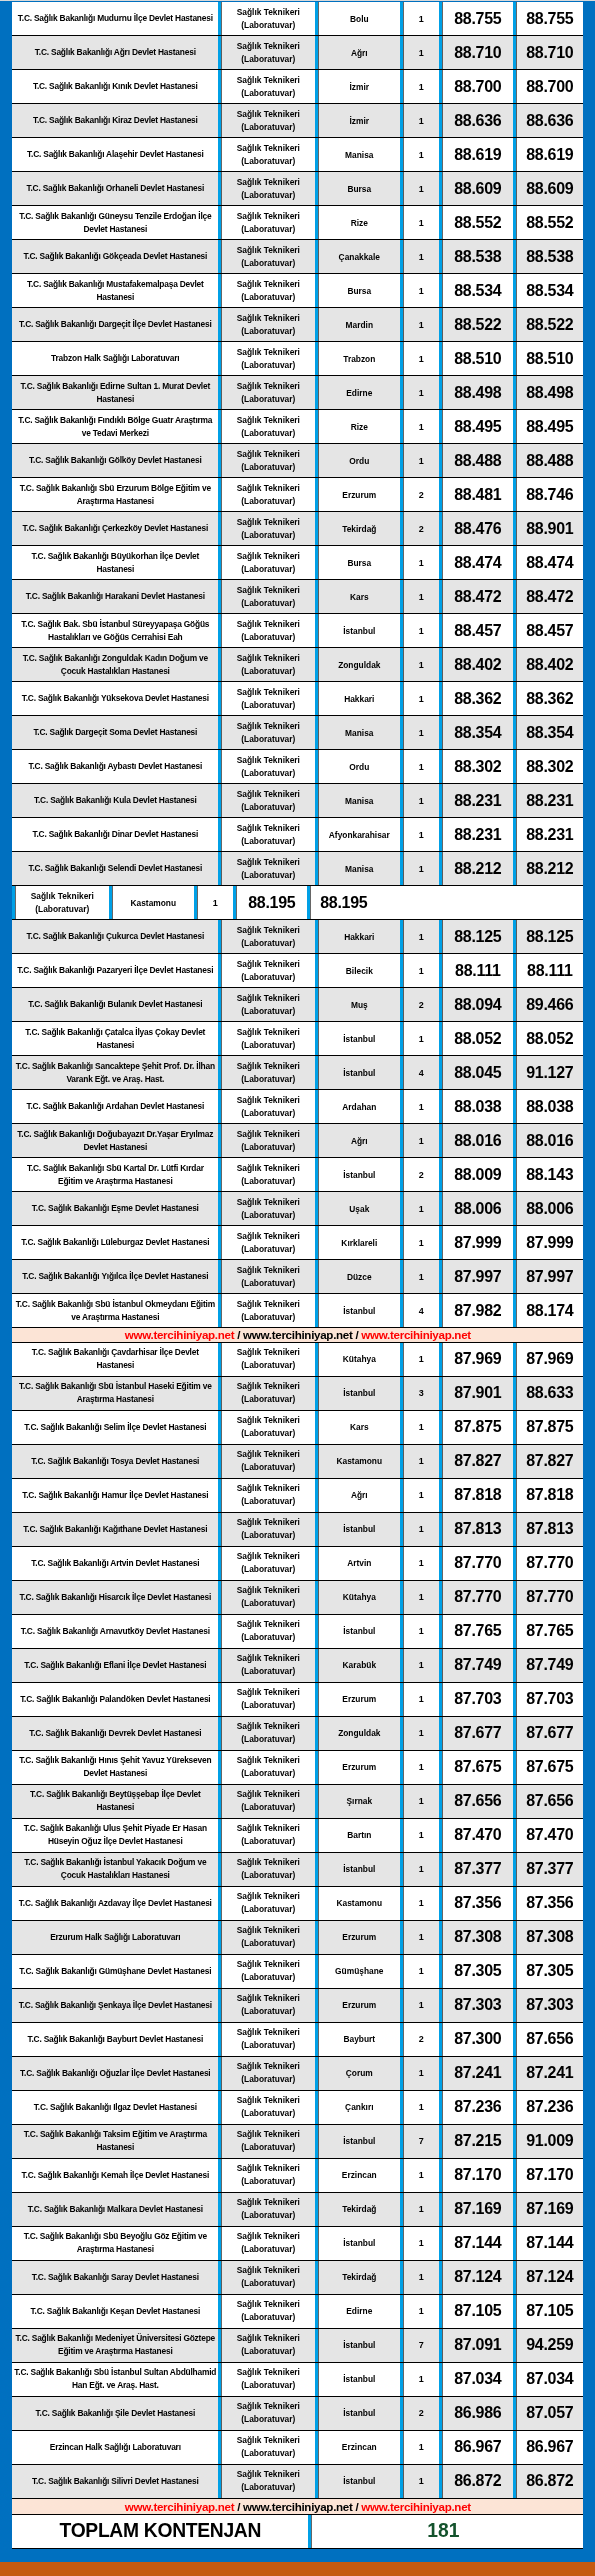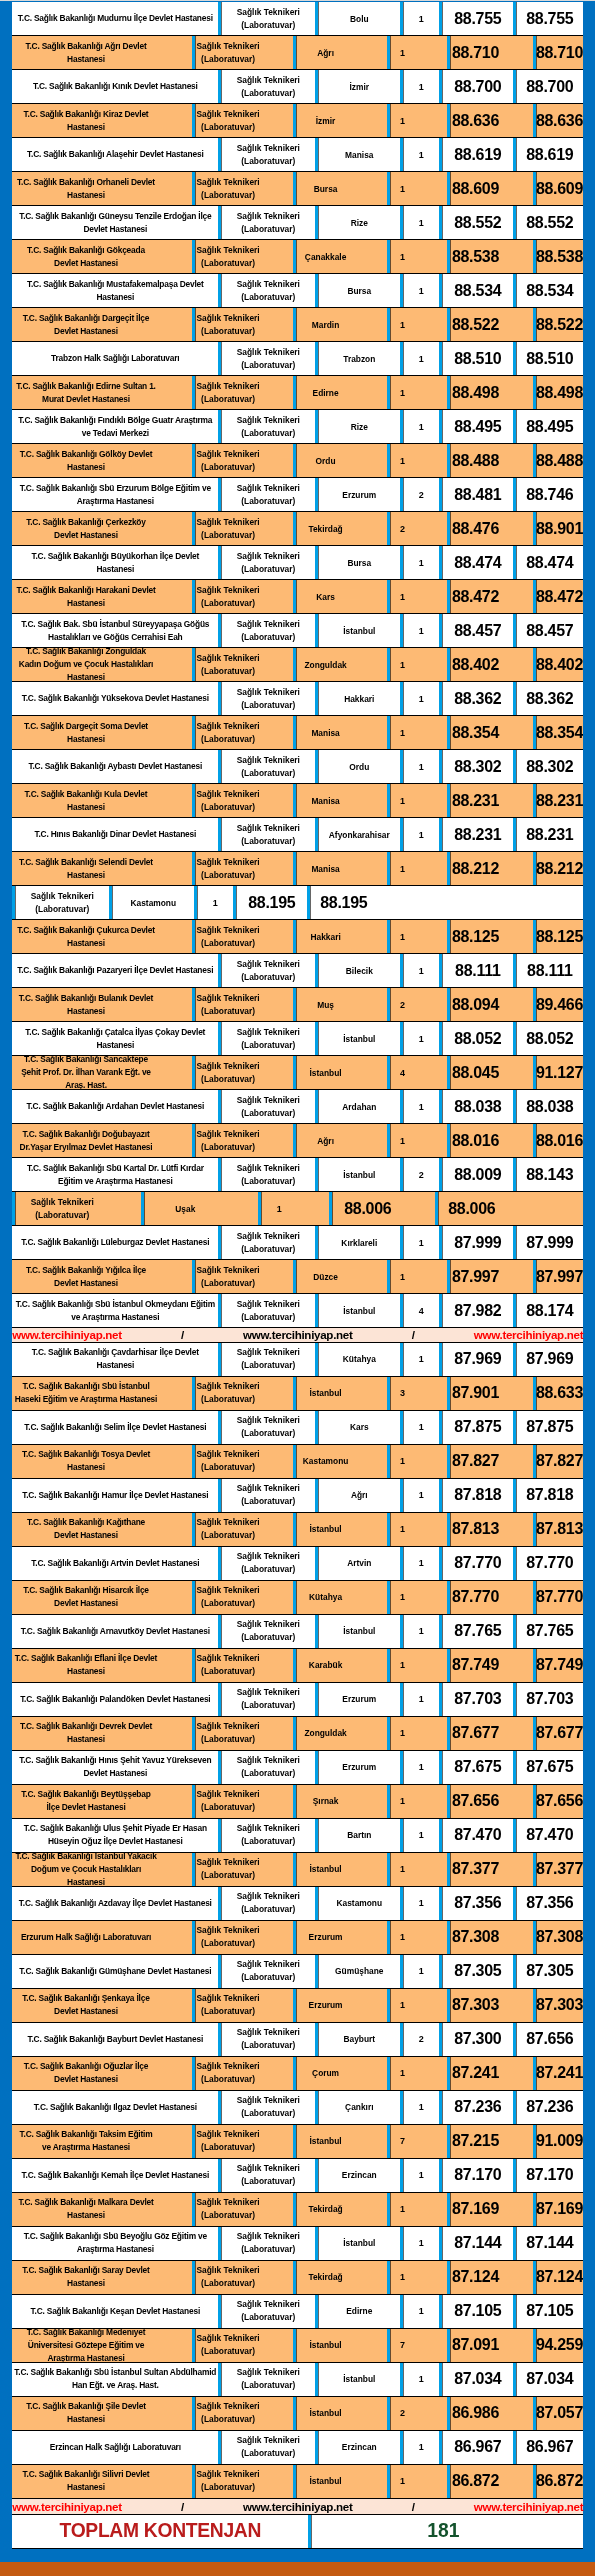--- a/index.html
+++ b/index.html
@@ -12,45 +12,45 @@
   .topstrip { position: absolute; left: 0; top: 0; width: 596px; height: 1.3px; background: #d9d9d9; }
   .bottomband { position: absolute; left: 0; top: 2562px; width: 596px; height: 14px; background: #c55a11; }
   .table {
     position: absolute; left: 12.3px; top: 2px; width: 571px;
     background: #ffffff;
   }
   .row {
     display: flex; height: 33px; border-bottom: 1.3px solid #000;
     box-sizing: content-box;
   }
-  .row.alt { background: #fdba74; gap: 32px; }
+  .row.alt { background: #e5e5e5; }
   .cell {
     display: flex; align-items: center; justify-content: center;
     text-align: center; color: #000; font-weight: bold;
     box-sizing: border-box; overflow: hidden;
   }
   .c-name { width: 206px; font-size: 8.4px; line-height: 13px; padding: 0 1.9px; letter-spacing: -0.2px; }
   .c-prog { width: 97px; font-size: 8.4px; line-height: 13px; border-left: 3.9px solid #00a0e6; box-shadow: inset 0.6px 0 0 #000; }
   .c-city { width: 85px; font-size: 8.4px; border-left: 3.9px solid #00a0e6; box-shadow: inset 0.6px 0 0 #000; }
   .c-quota { width: 39px; font-size: 9px; border-left: 3.9px solid #00a0e6; box-shadow: inset 0.6px 0 0 #000; }
   .c-min { width: 74px; font-size: 16px; border-left: 3.9px solid #00a0e6; box-shadow: inset 0.6px 0 0 #000; letter-spacing: -0.3px; }
   .c-max { width: 70px; font-size: 16px; border-left: 3.9px solid #00a0e6; box-shadow: inset 0.6px 0 0 #000; letter-spacing: -0.3px; }
   .wm {
     height: 13.5px; background: #fce4d6; border-bottom: 1.3px solid #000;
-    display: flex; align-items: center; justify-content: space-between;
+    display: flex; align-items: center; justify-content: center;
     font-size: 11.6px; font-weight: bold; letter-spacing: -0.3px;
   }
   .wm .red { color: #ff0000; }
   .wm .blk { color: #000; }
   .wm2 { height: 15px; }
   .total {
     display: flex; height: 33px; border-bottom: 1.3px solid #000; background: #fff;
   }
   .total .t-label {
-    width: 296px; font-size: 19.3px; font-weight: bold; color: #b91c1c;
+    width: 296px; font-size: 19.3px; font-weight: bold; color: #000000;
     display: flex; align-items: center; justify-content: center;
     letter-spacing: -0.3px;
   }
   .total .t-val {
     width: 267px; font-size: 19.3px; font-weight: bold; color: #14532d;
     display: flex; align-items: center; justify-content: center;
     border-left: 3.9px solid #00a0e6; box-shadow: inset 0.6px 0 0 #000; box-sizing: border-box;
   }
 </style>
 </head>
@@ -246,21 +246,21 @@
   </div>
       <div class="row alt">
     <div class="cell c-name">T.C. Sağlık Bakanlığı Kula Devlet Hastanesi</div>
     <div class="cell c-prog">Sağlık Teknikeri (Laboratuvar)</div>
     <div class="cell c-city">Manisa</div>
     <div class="cell c-quota">1</div>
     <div class="cell c-min">88.231</div>
     <div class="cell c-max">88.231</div>
   </div>
       <div class="row">
-    <div class="cell c-name">T.C. Hınıs Bakanlığı Dinar Devlet Hastanesi</div>
+    <div class="cell c-name">T.C. Sağlık Bakanlığı Dinar Devlet Hastanesi</div>
     <div class="cell c-prog">Sağlık Teknikeri (Laboratuvar)</div>
     <div class="cell c-city">Afyonkarahisar</div>
     <div class="cell c-quota">1</div>
     <div class="cell c-min">88.231</div>
     <div class="cell c-max">88.231</div>
   </div>
       <div class="row alt">
     <div class="cell c-name">T.C. Sağlık Bakanlığı Selendi Devlet Hastanesi</div>
     <div class="cell c-prog">Sağlık Teknikeri (Laboratuvar)</div>
     <div class="cell c-city">Manisa</div>
@@ -333,20 +333,21 @@
   </div>
       <div class="row">
     <div class="cell c-name">T.C. Sağlık Bakanlığı Sbü Kartal Dr. Lütfi Kırdar Eğitim ve Araştırma Hastanesi</div>
     <div class="cell c-prog">Sağlık Teknikeri (Laboratuvar)</div>
     <div class="cell c-city">İstanbul</div>
     <div class="cell c-quota">2</div>
     <div class="cell c-min">88.009</div>
     <div class="cell c-max">88.143</div>
   </div>
       <div class="row alt">
+    <div class="cell c-name">T.C. Sağlık Bakanlığı Eşme Devlet Hastanesi</div>
     <div class="cell c-prog">Sağlık Teknikeri (Laboratuvar)</div>
     <div class="cell c-city">Uşak</div>
     <div class="cell c-quota">1</div>
     <div class="cell c-min">88.006</div>
     <div class="cell c-max">88.006</div>
   </div>
       <div class="row">
     <div class="cell c-name">T.C. Sağlık Bakanlığı Lüleburgaz Devlet Hastanesi</div>
     <div class="cell c-prog">Sağlık Teknikeri (Laboratuvar)</div>
     <div class="cell c-city">Kırklareli</div>

